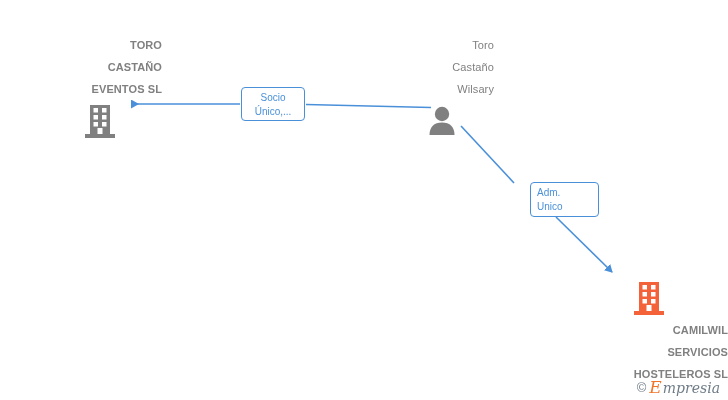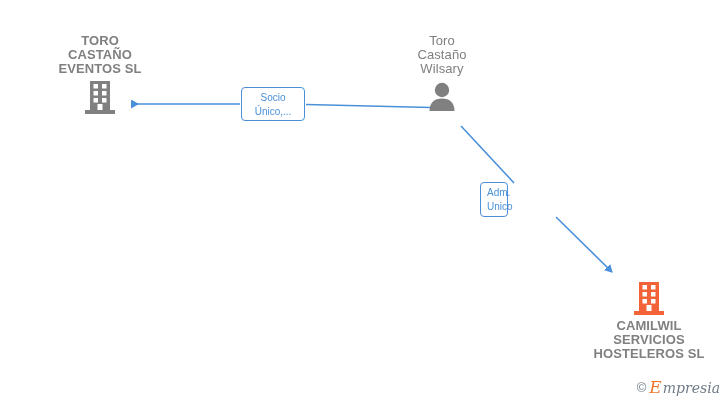--- a/index.html
+++ b/index.html
@@ -20,24 +20,25 @@
     left: 0; top: 0;
     width: 728px;
     height: 400px;
   }
   .node {
     position: absolute;
     text-align: center;
   }
   .node-label {
     color: #808080;
-    font-size: 13px;
-    line-height: 14px;
+    font-size: 11px;
+    line-height: 22px;
     white-space: pre-line;
     letter-spacing: 0.1px;
+    text-align: right;
   }
   .node-label.company {
     font-weight: bold;
   }
   .node-icon {
     display: block;
     margin: 0 auto;
   }
 
   
@@ -79,23 +80,23 @@
     box-sizing: border-box;
     padding: 3px 4px 4px 4px;
   }
   #edge-label-socio {
     left: 241px;
     top: 87px;
     width: 64px;
     height: 34px;
   }
   #edge-label-adm {
-    left: 480px;
+    left: 530px;
     top: 182px;
-    width: 28px;
+    width: 69px;
     height: 35px;
     text-align: left;
     padding-left: 6px;
   }
 
   
   #watermark {
     position: absolute;
     right: 8px;
     bottom: 4px;

